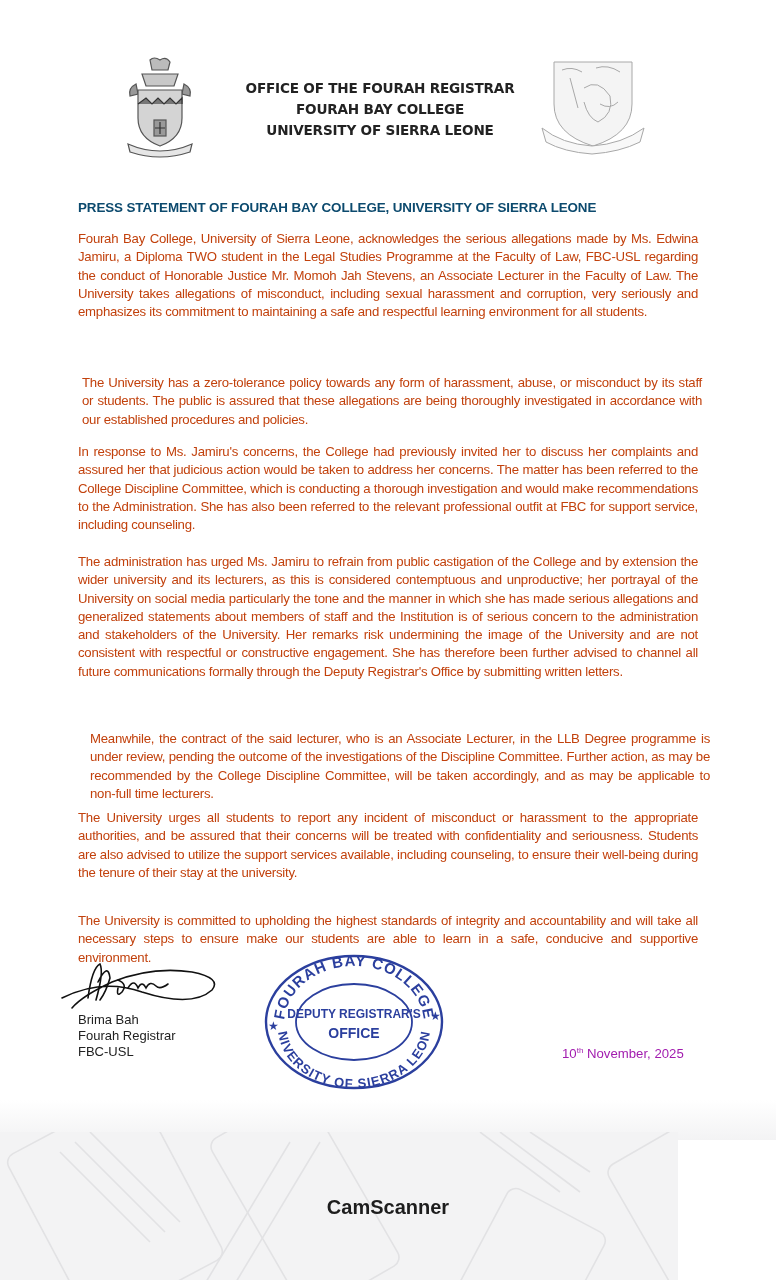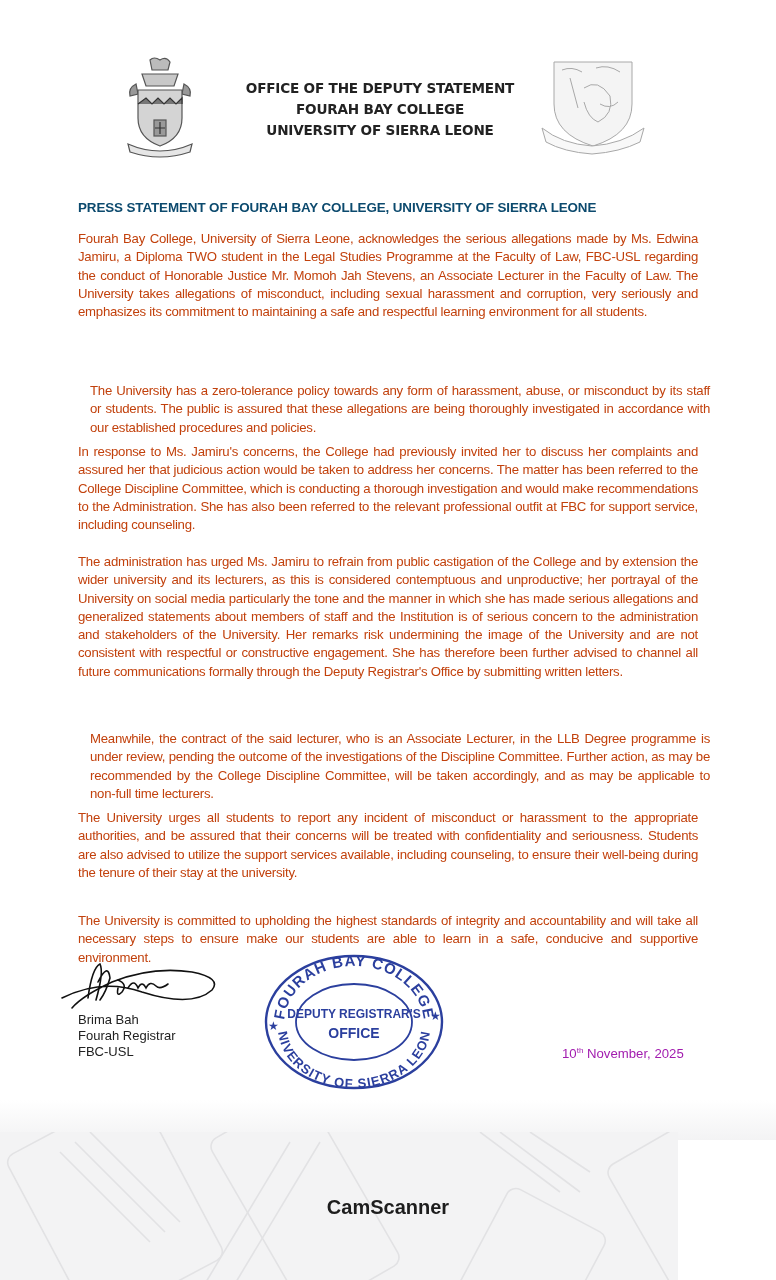--- a/index.html
+++ b/index.html
@@ -88,39 +88,39 @@
       <path d="M16 20 h36 l-4 12 h-28 z" fill="#c8c8c8"></path>
       <path d="M12 36 h44 v28 q0 20 -22 28 q-22 -8 -22 -28 z" fill="#d4d4d4"></path>
       <path d="M12 50 l8 -6 l6 6 l6 -6 l6 6 l6 -6 l6 6 l6 -6 v6" stroke="#333" fill="#777"></path>
       <rect x="28" y="66" width="12" height="16" fill="#999"></rect>
       <path d="M34 68 v12 M29 74 h10" stroke="#333"></path>
       <path d="M2 90 q32 14 64 0 l-2 8 q-30 10 -60 0 z" fill="#e6e6e6"></path>
     </g>
   </svg>
 
   <div class="letterhead">
-    <div>OFFICE OF THE DEPUTY STATEMENT</div>
+    <div>OFFICE OF THE FOURAH REGISTRAR</div>
     <div>FOURAH BAY COLLEGE</div>
     <div>UNIVERSITY OF SIERRA LEONE</div>
   </div>
 
   <svg class="crest-right" viewBox="0 0 106 98">
     <g fill="none" stroke="#a8a8a8" stroke-width="1">
       <path d="M14 4 h78 v42 q0 30 -39 42 q-39 -12 -39 -42 z" fill="#f4f4f4"></path>
       <path d="M22 12 q10 -4 20 2 M56 10 q12 -4 24 4"></path>
       <path d="M30 20 l8 30 M44 30 q14 -10 26 8 q4 18 -12 26 q-10 -4 -14 -20"></path>
       <path d="M60 46 q10 6 18 -2"></path>
       <path d="M2 70 q20 16 50 18 q30 -2 52 -18 l-4 14 q-20 10 -48 12 q-28 -2 -46 -12 z" fill="#f8f8f8"></path>
     </g>
   </svg>
 
   <div class="title">PRESS STATEMENT OF FOURAH BAY COLLEGE, UNIVERSITY OF SIERRA LEONE</div>
 
   <p class="body-text" id="p1" style="margin:0">Fourah Bay College, University of Sierra Leone, acknowledges the serious allegations made by Ms. Edwina Jamiru, a Diploma TWO student in the Legal Studies Programme at the Faculty of Law, FBC-USL regarding the conduct of Honorable Justice Mr. Momoh Jah Stevens, an Associate Lecturer in the Faculty of Law. The University takes allegations of misconduct, including sexual harassment and corruption, very seriously and emphasizes its commitment to maintaining a safe and respectful learning environment for all students.</p>
-  <p class="body-text" id="p2" style="margin:12px">The University has a zero-tolerance policy towards any form of harassment, abuse, or misconduct by its staff or students. The public is assured that these allegations are being thoroughly investigated in accordance with our established procedures and policies.</p>
+  <p class="body-text" id="p2" style="margin:4px">The University has a zero-tolerance policy towards any form of harassment, abuse, or misconduct by its staff or students. The public is assured that these allegations are being thoroughly investigated in accordance with our established procedures and policies.</p>
   <p class="body-text" id="p3" style="margin:0">In response to Ms. Jamiru's concerns, the College had previously invited her to discuss her complaints and assured her that judicious action would be taken to address her concerns. The matter has been referred to the College Discipline Committee, which is conducting a thorough investigation and would make recommendations to the Administration. She has also been referred to the relevant professional outfit at FBC for support service, including counseling.</p>
   <p class="body-text" id="p4" style="margin:0">The administration has urged Ms. Jamiru to refrain from public castigation of the College and by extension the wider university and its lecturers, as this is considered contemptuous and unproductive; her portrayal of the University on social media particularly the tone and the manner in which she has made serious allegations and generalized statements about members of staff and the Institution is of serious concern to the administration and stakeholders of the University. Her remarks risk undermining the image of the University and are not consistent with respectful or constructive engagement. She has therefore been further advised to channel all future communications formally through the Deputy Registrar's Office by submitting written letters.</p>
   <p class="body-text" id="p5" style="margin:12px">Meanwhile, the contract of the said lecturer, who is an Associate Lecturer, in the LLB Degree programme is under review, pending the outcome of the investigations of the Discipline Committee. Further action, as may be recommended by the College Discipline Committee, will be taken accordingly, and as may be applicable to non-full time lecturers.</p>
   <p class="body-text" id="p6" style="margin:0">The University urges all students to report any incident of misconduct or harassment to the appropriate authorities, and be assured that their concerns will be treated with confidentiality and seriousness. Students are also advised to utilize the support services available, including counseling, to ensure their well-being during the tenure of their stay at the university.</p>
   <p class="body-text" id="p7" style="margin:0">The University is committed to upholding the highest standards of integrity and accountability and will take all necessary steps to ensure make our students are able to learn in a safe, conducive and supportive environment.</p>
 
   <svg class="signature" viewBox="0 0 160 62">
     <g fill="none" stroke="#111" stroke-width="1.6" stroke-linecap="round">
       <path d="M4 40 q40 -20 80 -6 q50 16 70 -2 q10 -12 -20 -18 q-40 -6 -80 10 q-30 14 -40 26"></path>
       <path d="M30 40 q4 -30 12 -34 q4 8 -4 36 M40 24 q10 -20 12 -4 q-4 14 -10 22"></path>

